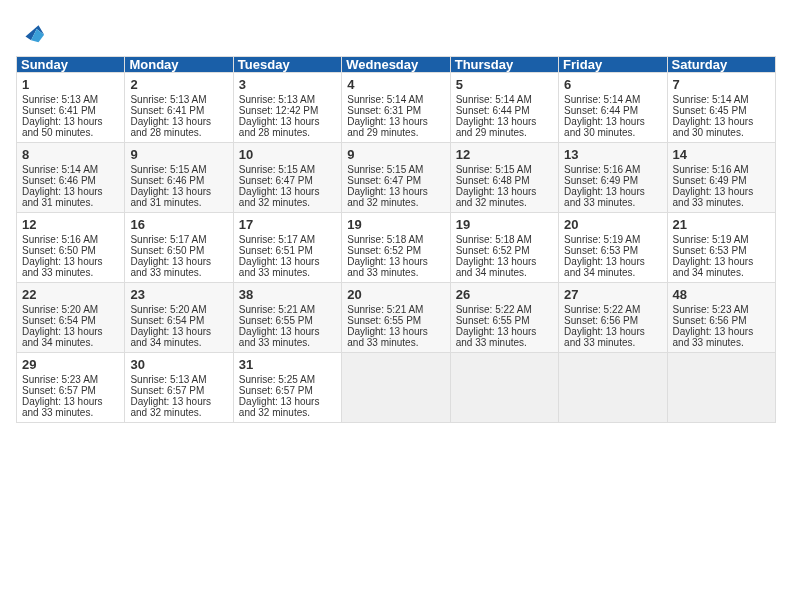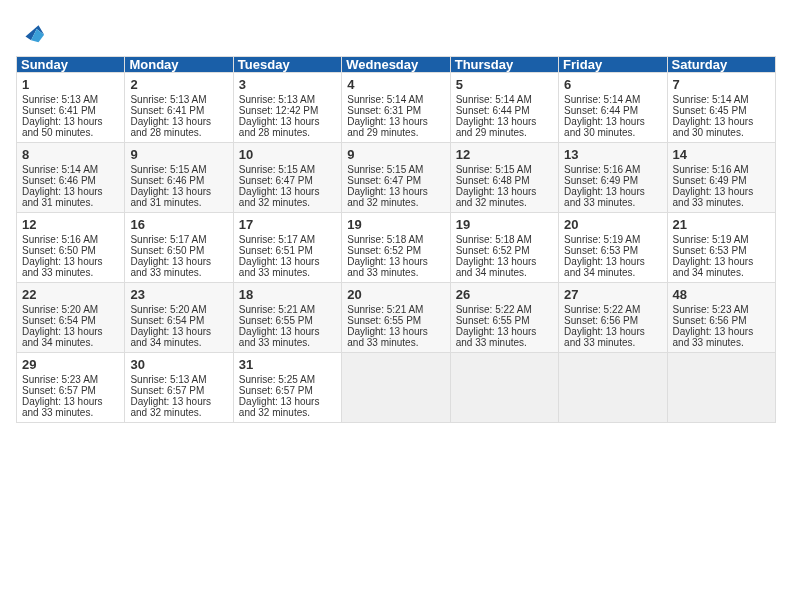--- a/index.html
+++ b/index.html
@@ -279,21 +279,21 @@
         <span>and 34 minutes.</span>
       </td>
         <td>
         <span class="day-num">23</span>
         <span>Sunrise: 5:20 AM</span><br>
         <span>Sunset: 6:54 PM</span><br>
         <span>Daylight: 13 hours</span><br>
         <span>and 34 minutes.</span>
       </td>
         <td>
-        <span class="day-num">18</span>
+        <span class="day-num">38</span>
         <span>Sunrise: 5:21 AM</span><br>
         <span>Sunset: 6:55 PM</span><br>
         <span>Daylight: 13 hours</span><br>
         <span>and 33 minutes.</span>
       </td>
         <td>
         <span class="day-num">20</span>
         <span>Sunrise: 5:21 AM</span><br>
         <span>Sunset: 6:55 PM</span><br>
         <span>Daylight: 13 hours</span><br>

